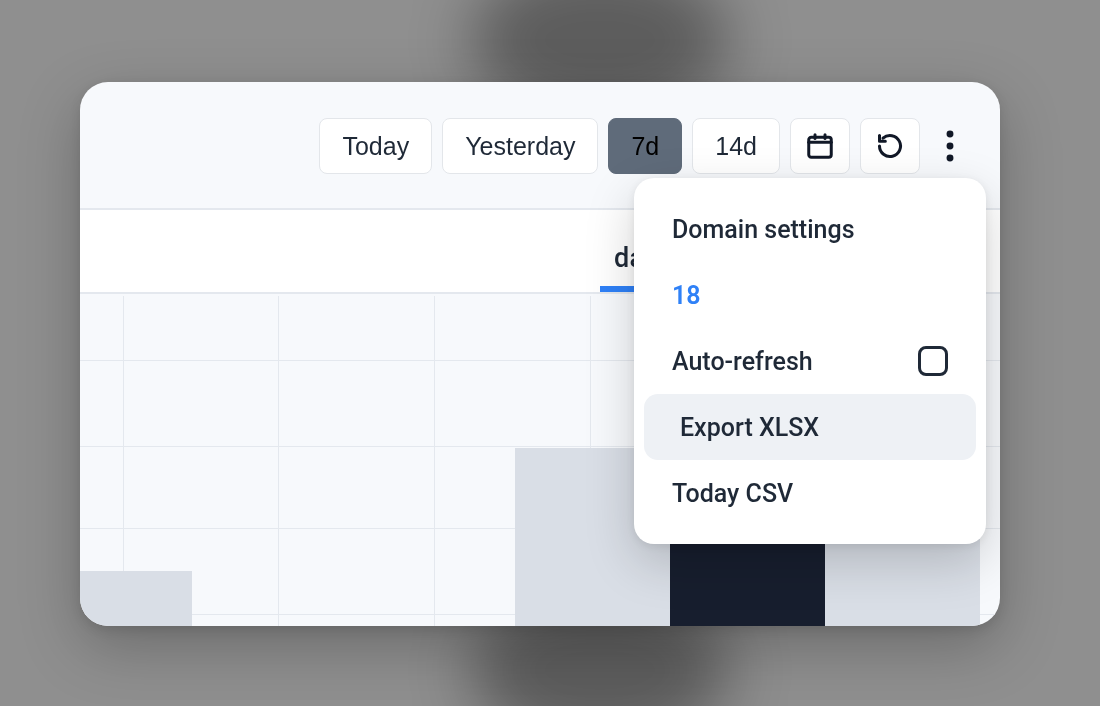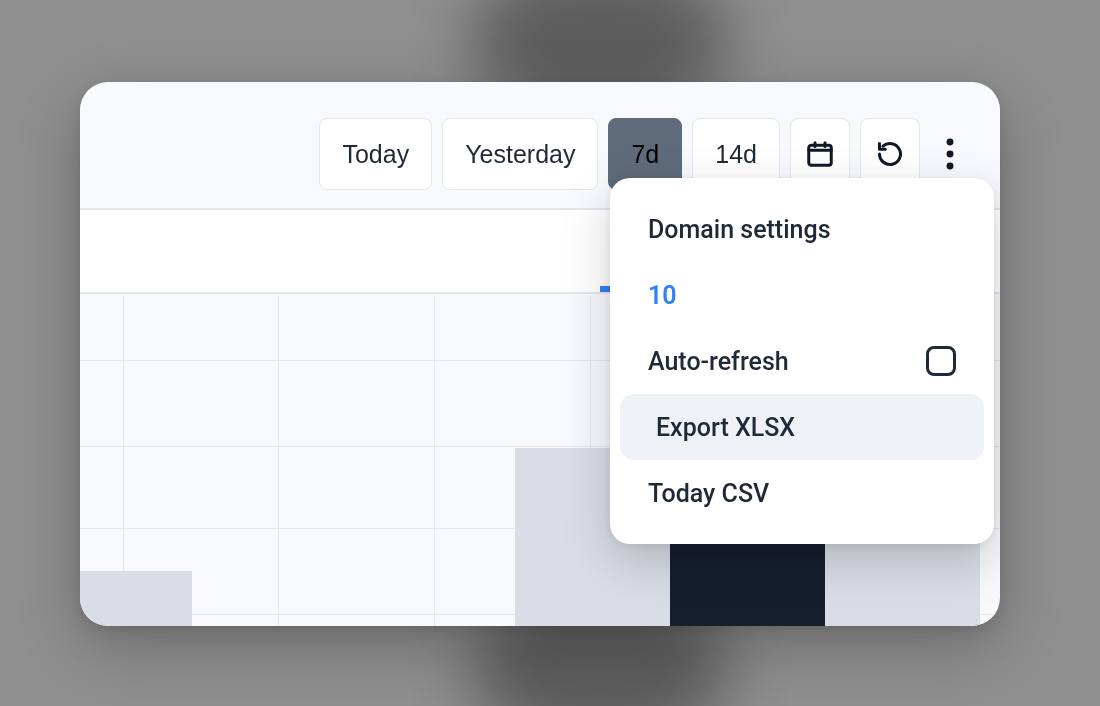--- a/index.html
+++ b/index.html
@@ -31,21 +31,21 @@
   
   .toolbar {
     position: absolute;
     top: 36px;
     right: 30px;
     display: flex;
     gap: 10px;
     align-items: center;
   }
   .btn {
-    height: 72px;
+    height: 56px;
     padding: 0 22px;
     background: #ffffff;
     border: 1px solid #e3e6ea;
     border-radius: 8px;
     font-size: 25px;
     font-weight: 500;
     color: #1f2937;
     display: inline-flex;
     align-items: center;
     justify-content: center;
@@ -101,22 +101,22 @@
     position: absolute;
     bottom: 0;
     background: #d9dee6;
   }
   .bar.dark { background: #171e2e; }
 
   
   .menu {
     position: absolute;
     top: 96px;
-    right: 6px;
-    width: 384px;
+    right: 14px;
+    width: 352px;
     background: #ffffff;
     border-radius: 20px;
     box-shadow: 0 18px 50px rgba(0,0,0,0.18), 0 2px 8px rgba(0,0,0,0.08);
     padding: 18px 0;
   }
   .menu-item {
     display: flex;
     align-items: center;
     justify-content: space-between;
     height: 66px;
@@ -201,21 +201,21 @@
     <div class="bar" style="left:435px; width:155px; height:178px"></div>
     <div class="bar dark" style="left:590px; width:155px; height:330px"></div>
     <div class="bar" style="left:745px; width:155px; height:178px"></div>
   </div>
 
   <div class="menu">
     <div class="menu-item">
       <span>Domain settings</span>
     </div>
     <div class="menu-item">
-      <span class="menu-value-link">10</span>
+      <span class="menu-value-link">18</span>
     </div>
     <div class="menu-item">
       <span>Auto-refresh</span>
       <span class="checkbox"></span>
     </div>
     <div class="menu-item hovered">
       <span>Export XLSX</span>
     </div>
     <div class="menu-item">
       <span>Today CSV</span>

